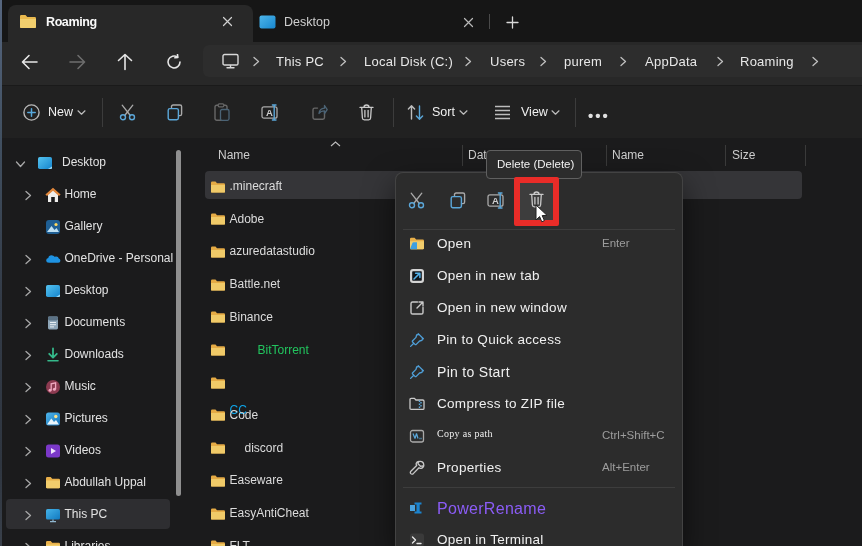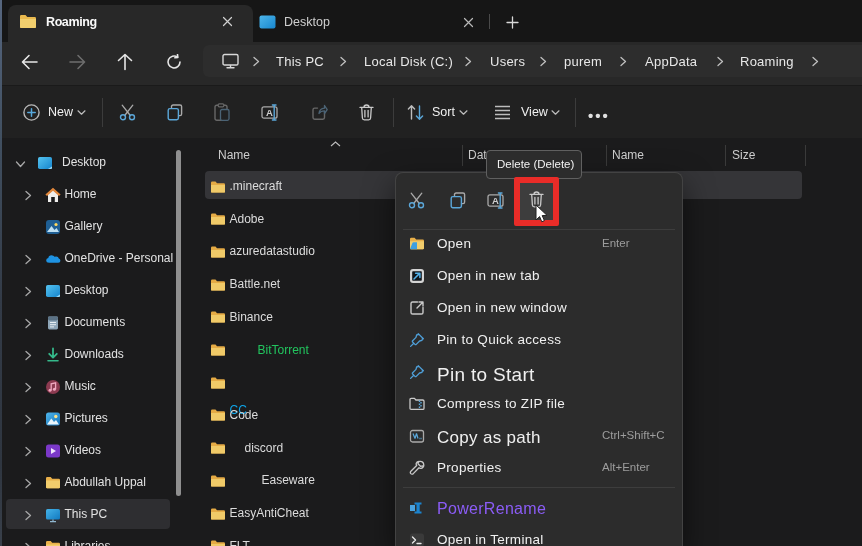--- a/index.html
+++ b/index.html
@@ -350,21 +350,21 @@
     <div class="abs txt" style="left:229.5px;top:407.90000000000003px;color:#dcdcdc;">Code</div>
     <svg class="abs" style="left:209.5px;top:441.1px;" width="15" height="14" viewBox="0 0 15 14">
       <path d="M1 2.8 Q1 1.6 2.2 1.6 L5.5 1.6 L7 3.3 L13.8 3.3 Q15 3.3 15 4.5 L15 11.4 Q15 12.6 13.8 12.6 L2.2 12.6 Q1 12.6 1 11.4 Z" fill="#e5ab45"></path>
       <path d="M1 5 L15 5 L15 11.4 Q15 12.6 13.8 12.6 L2.2 12.6 Q1 12.6 1 11.4 Z" fill="#f0ca68"></path>
     </svg>
     <div class="abs txt" style="left:229.5px;top:440.6px;color:#dcdcdc;padding-left:15px;">discord</div>
     <svg class="abs" style="left:209.5px;top:473.8px;" width="15" height="14" viewBox="0 0 15 14">
       <path d="M1 2.8 Q1 1.6 2.2 1.6 L5.5 1.6 L7 3.3 L13.8 3.3 Q15 3.3 15 4.5 L15 11.4 Q15 12.6 13.8 12.6 L2.2 12.6 Q1 12.6 1 11.4 Z" fill="#e5ab45"></path>
       <path d="M1 5 L15 5 L15 11.4 Q15 12.6 13.8 12.6 L2.2 12.6 Q1 12.6 1 11.4 Z" fill="#f0ca68"></path>
     </svg>
-    <div class="abs txt" style="left:229.5px;top:473.3px;color:#dcdcdc;margin-left:32px;">Easeware</div>
+    <div class="abs txt" style="left:229.5px;top:473.3px;color:#dcdcdc;">Easeware</div>
     <svg class="abs" style="left:209.5px;top:506.5px;" width="15" height="14" viewBox="0 0 15 14">
       <path d="M1 2.8 Q1 1.6 2.2 1.6 L5.5 1.6 L7 3.3 L13.8 3.3 Q15 3.3 15 4.5 L15 11.4 Q15 12.6 13.8 12.6 L2.2 12.6 Q1 12.6 1 11.4 Z" fill="#e5ab45"></path>
       <path d="M1 5 L15 5 L15 11.4 Q15 12.6 13.8 12.6 L2.2 12.6 Q1 12.6 1 11.4 Z" fill="#f0ca68"></path>
     </svg>
     <div class="abs txt" style="left:229.5px;top:506px;color:#dcdcdc;">EasyAntiCheat</div>
     <svg class="abs" style="left:209.5px;top:539.2px;" width="15" height="14" viewBox="0 0 15 14">
       <path d="M1 2.8 Q1 1.6 2.2 1.6 L5.5 1.6 L7 3.3 L13.8 3.3 Q15 3.3 15 4.5 L15 11.4 Q15 12.6 13.8 12.6 L2.2 12.6 Q1 12.6 1 11.4 Z" fill="#e5ab45"></path>
       <path d="M1 5 L15 5 L15 11.4 Q15 12.6 13.8 12.6 L2.2 12.6 Q1 12.6 1 11.4 Z" fill="#f0ca68"></path>
     </svg>
     <div class="abs txt" style="left:229.5px;top:538.7px;color:#dcdcdc;">FLT</div>
@@ -411,32 +411,32 @@
       <path d="M8 8 L14 2 M10 2 L14 2 L14 6" stroke="#c9c9c9" stroke-width="1.4" fill="none" stroke-linecap="round" stroke-linejoin="round"></path>
     </svg>
     <div class="abs txt" style="left:437px;top:299.5px;font-size:13.5px;letter-spacing:0.3px;color:#f0f0f0;">Open in new window</div>
     <svg class="abs" style="left:409px;top:332px;" width="16" height="16" viewBox="0 0 16 16">
       <path d="M9.2 1.6 L14.4 6.8 M10 2.4 L13.6 6 L13 8.4 L10.6 9 L7 12.6 L6.2 12.6 L3.4 9.8 L3.4 9 L7 5.4 L7.6 3 Z M4.8 11.2 L1.6 14.4" stroke="#4f9fd8" stroke-width="1.3" fill="none" stroke-linecap="round" stroke-linejoin="round"></path>
     </svg>
     <div class="abs txt" style="left:437px;top:331.5px;font-size:13.5px;letter-spacing:0.3px;color:#f0f0f0;">Pin to Quick access</div>
     <svg class="abs" style="left:409px;top:364px;" width="16" height="16" viewBox="0 0 16 16">
       <path d="M9.2 1.6 L14.4 6.8 M10 2.4 L13.6 6 L13 8.4 L10.6 9 L7 12.6 L6.2 12.6 L3.4 9.8 L3.4 9 L7 5.4 L7.6 3 Z M4.8 11.2 L1.6 14.4" stroke="#4f9fd8" stroke-width="1.3" fill="none" stroke-linecap="round" stroke-linejoin="round"></path>
     </svg>
-    <div class="abs txt" style="left:437px;top:363.5px;font-size:19px;letter-spacing:0.3px;color:#f0f0f0;">Pin to Start</div>
+    <div class="abs txt" style="left:437px;top:363.5px;font-size:14px;letter-spacing:0.3px;color:#f0f0f0;">Pin to Start</div>
     <svg class="abs" style="left:409px;top:396px;" width="16" height="16" viewBox="0 0 16 16">
       <path d="M1 3.6 Q1 2.4 2.2 2.4 L5.4 2.4 L6.9 4 L13.8 4 Q15 4 15 5.2 L15 12.2 Q15 13.4 13.8 13.4 L2.2 13.4 Q1 13.4 1 12.2 Z" stroke="#c9c9c9" stroke-width="1.3" fill="none"></path>
       <path d="M10.5 4.5 L10.5 6 M12 6 L12 7.5 M10.5 7.5 L10.5 9 M12 9 L12 10.5 M10.5 10.5 L10.5 12" stroke="#5ba7d9" stroke-width="1.4"></path>
     </svg>
     <div class="abs txt" style="left:437px;top:395.5px;font-size:13.5px;letter-spacing:0.3px;color:#f0f0f0;">Compress to ZIP file</div>
     <svg class="abs" style="left:409px;top:428px;" width="16" height="16" viewBox="0 0 16 16">
       <rect x="1.5" y="2.5" width="13" height="11.5" rx="2" stroke="#a9a9a9" stroke-width="1.3" fill="none"></rect>
       <path d="M4 5.5 L6 10.5 M6 10.5 L7.5 5.5 M7.5 5.5 L9 10.5" stroke="#5ba7d9" stroke-width="1.2" fill="none"></path>
       <path d="M10.5 10.5 L11.5 10.5 M12.5 10.5 L13 10.5" stroke="#5ba7d9" stroke-width="1.4"></path>
     </svg>
-    <div class="abs txt" style="left:437px;top:427.5px;font-size:17px;letter-spacing:0.3px;color:#f0f0f0;">Copy as path</div>
+    <div class="abs txt" style="left:437px;top:427.5px;font-size:10px;letter-spacing:0.3px;color:#f0f0f0;font-family:Liberation Serif, serif;">Copy as path</div>
     <div class="abs txt" style="left:602px;top:429px;font-size:11.5px;color:#9d9d9d;">Ctrl+Shift+C</div>
     <svg class="abs" style="left:409px;top:460px;" width="16" height="16" viewBox="0 0 16 16">
       <path d="M10.5 1.5 Q14.5 1 14.8 5 Q14.9 7.5 12.2 8.3 Q11 8.6 10 7.8 L4.5 13.4 Q3 14.8 1.8 13.6 Q0.7 12.4 2.1 11 L7.7 5.5 Q6.9 4.5 7.3 3.3 Q7.8 1.8 9.5 1.5 L9 3.8 L11.5 6.3 L13.8 5.8" stroke="#c9c9c9" stroke-width="1.3" fill="none" stroke-linecap="round" stroke-linejoin="round"></path>
     </svg>
     <div class="abs txt" style="left:437px;top:459.5px;font-size:13.5px;letter-spacing:0.3px;color:#f0f0f0;">Properties</div>
     <div class="abs txt" style="left:602px;top:461px;font-size:11.5px;color:#9d9d9d;">Alt+Enter</div>
     <svg class="abs" style="left:409px;top:500px;" width="16" height="16" viewBox="0 0 16 16">
       <rect x="1" y="5" width="5" height="6" fill="#4aa3e0"></rect>
       <rect x="7.5" y="3" width="3.2" height="10" fill="#1b84d0"></rect>
       <path d="M5.5 3.5 L12.5 3.5 M5.5 12.5 L12.5 12.5" stroke="#1b84d0" stroke-width="2"></path>

